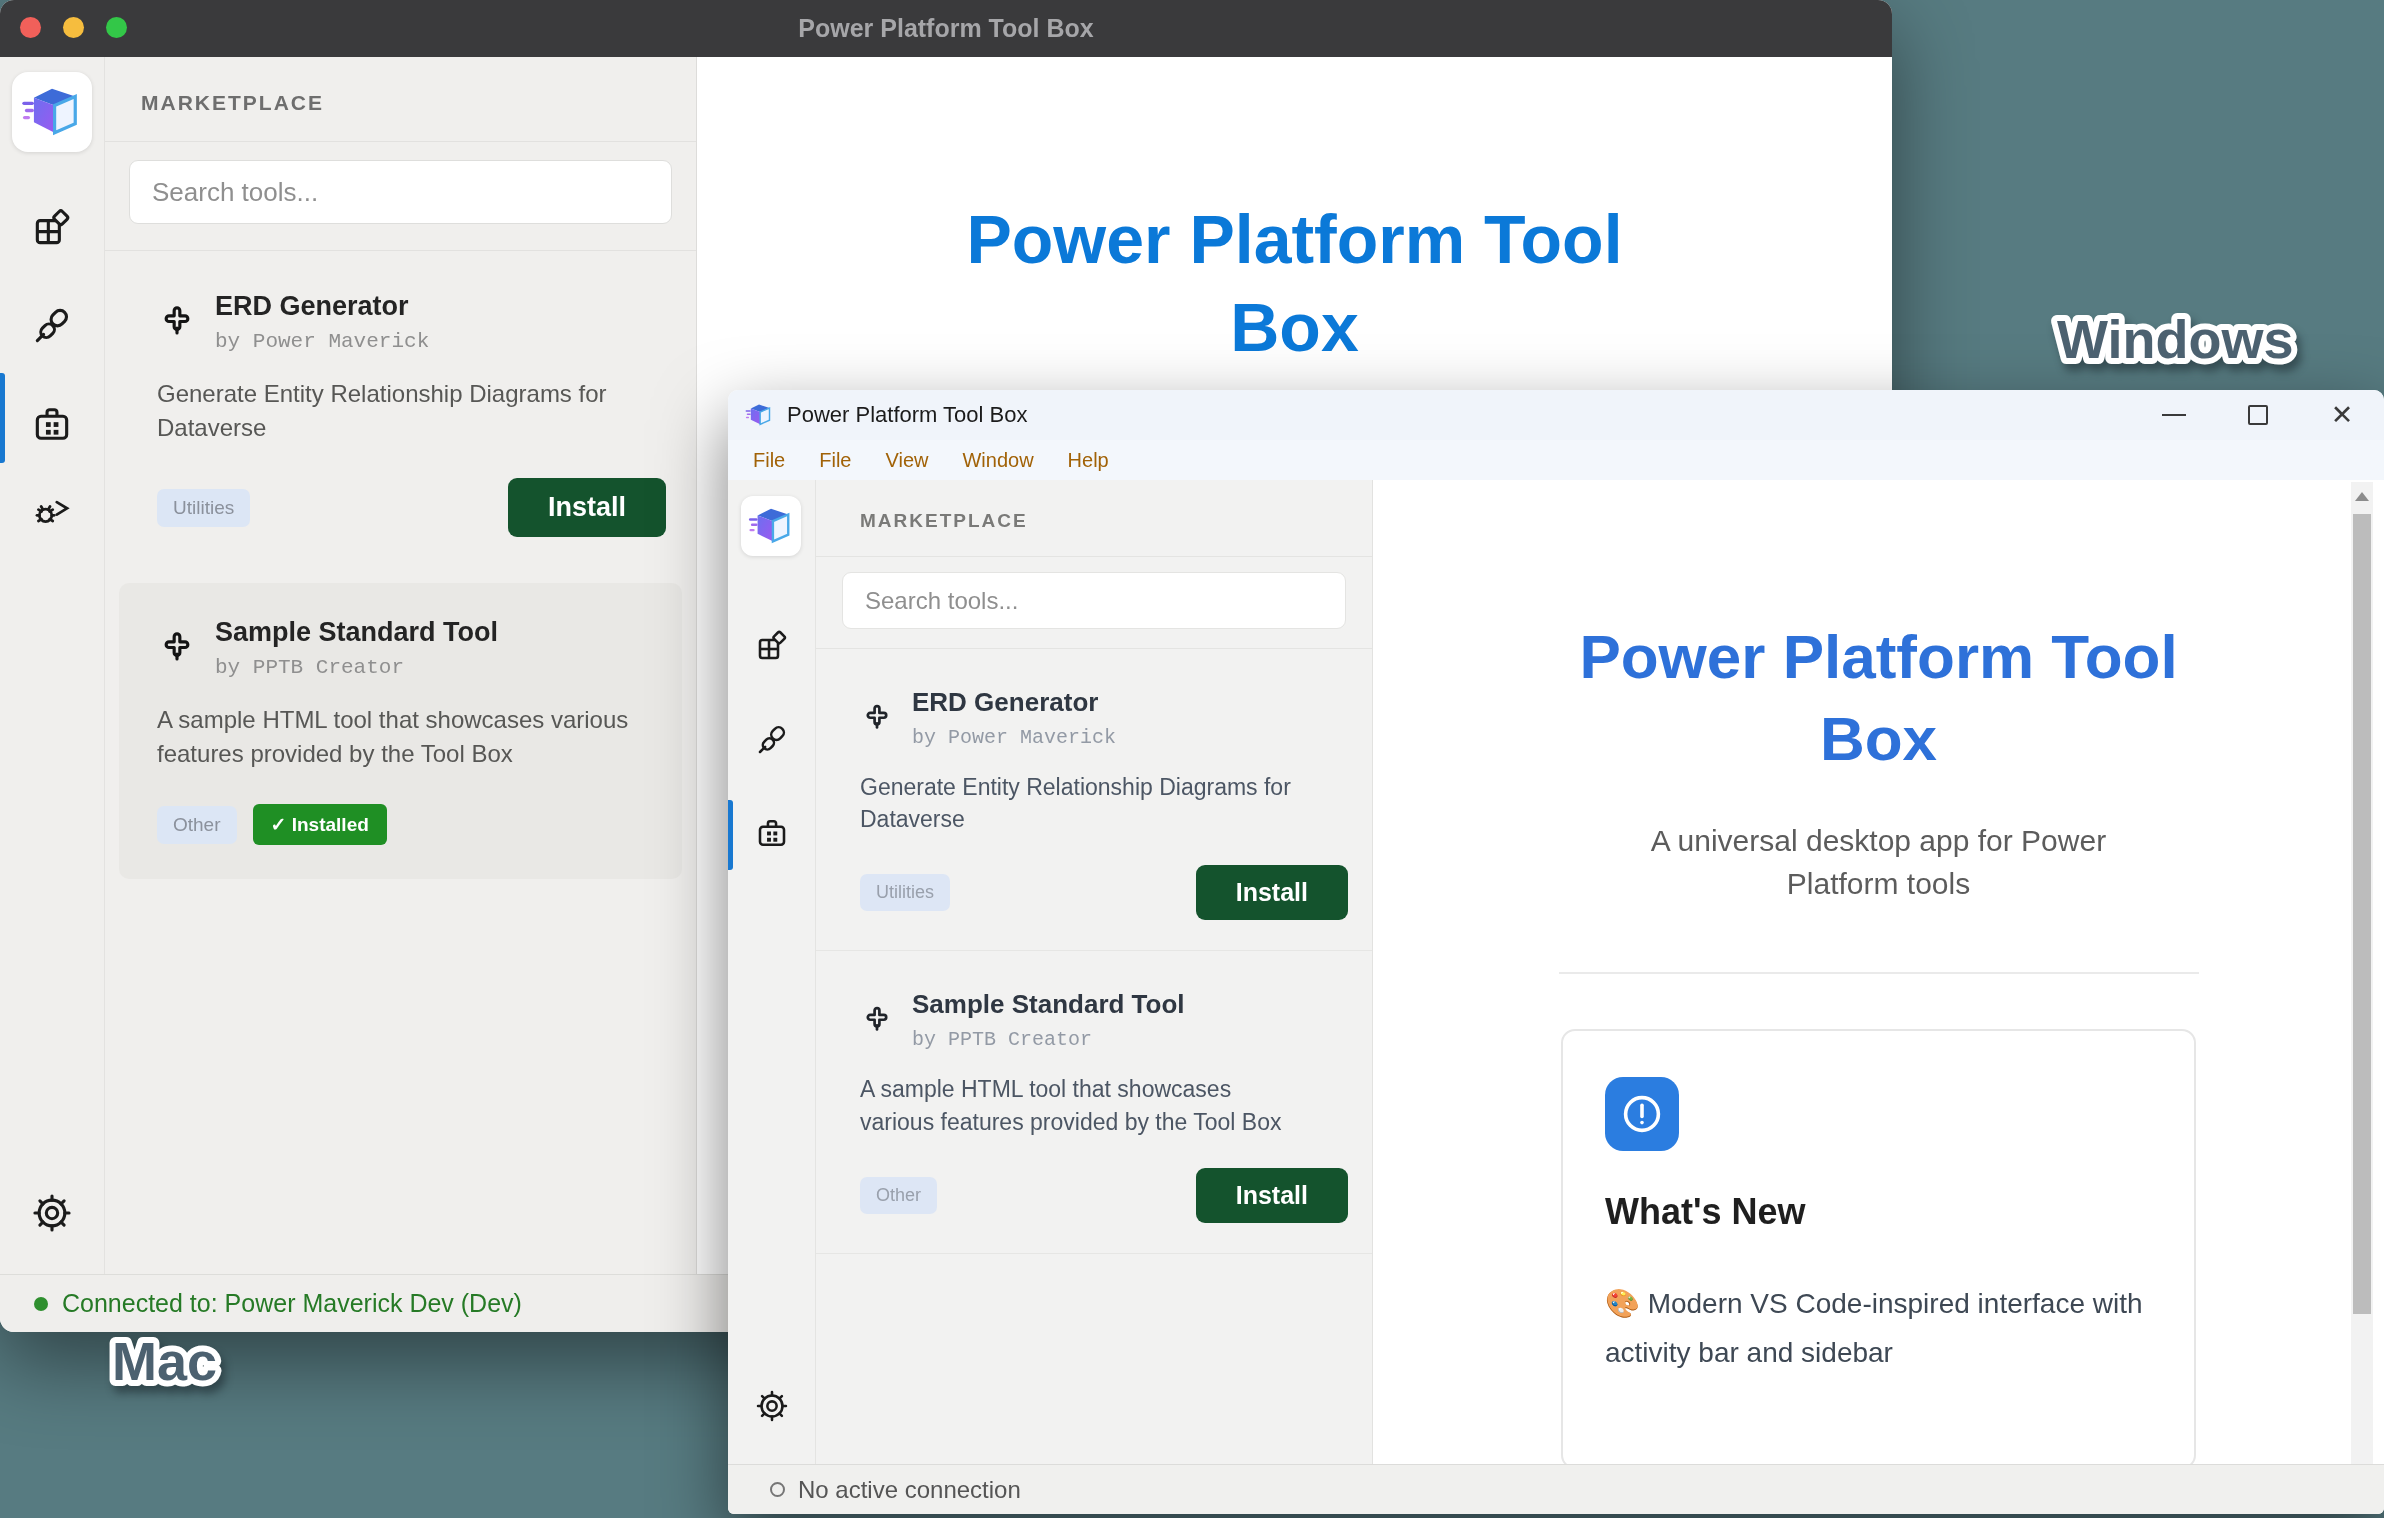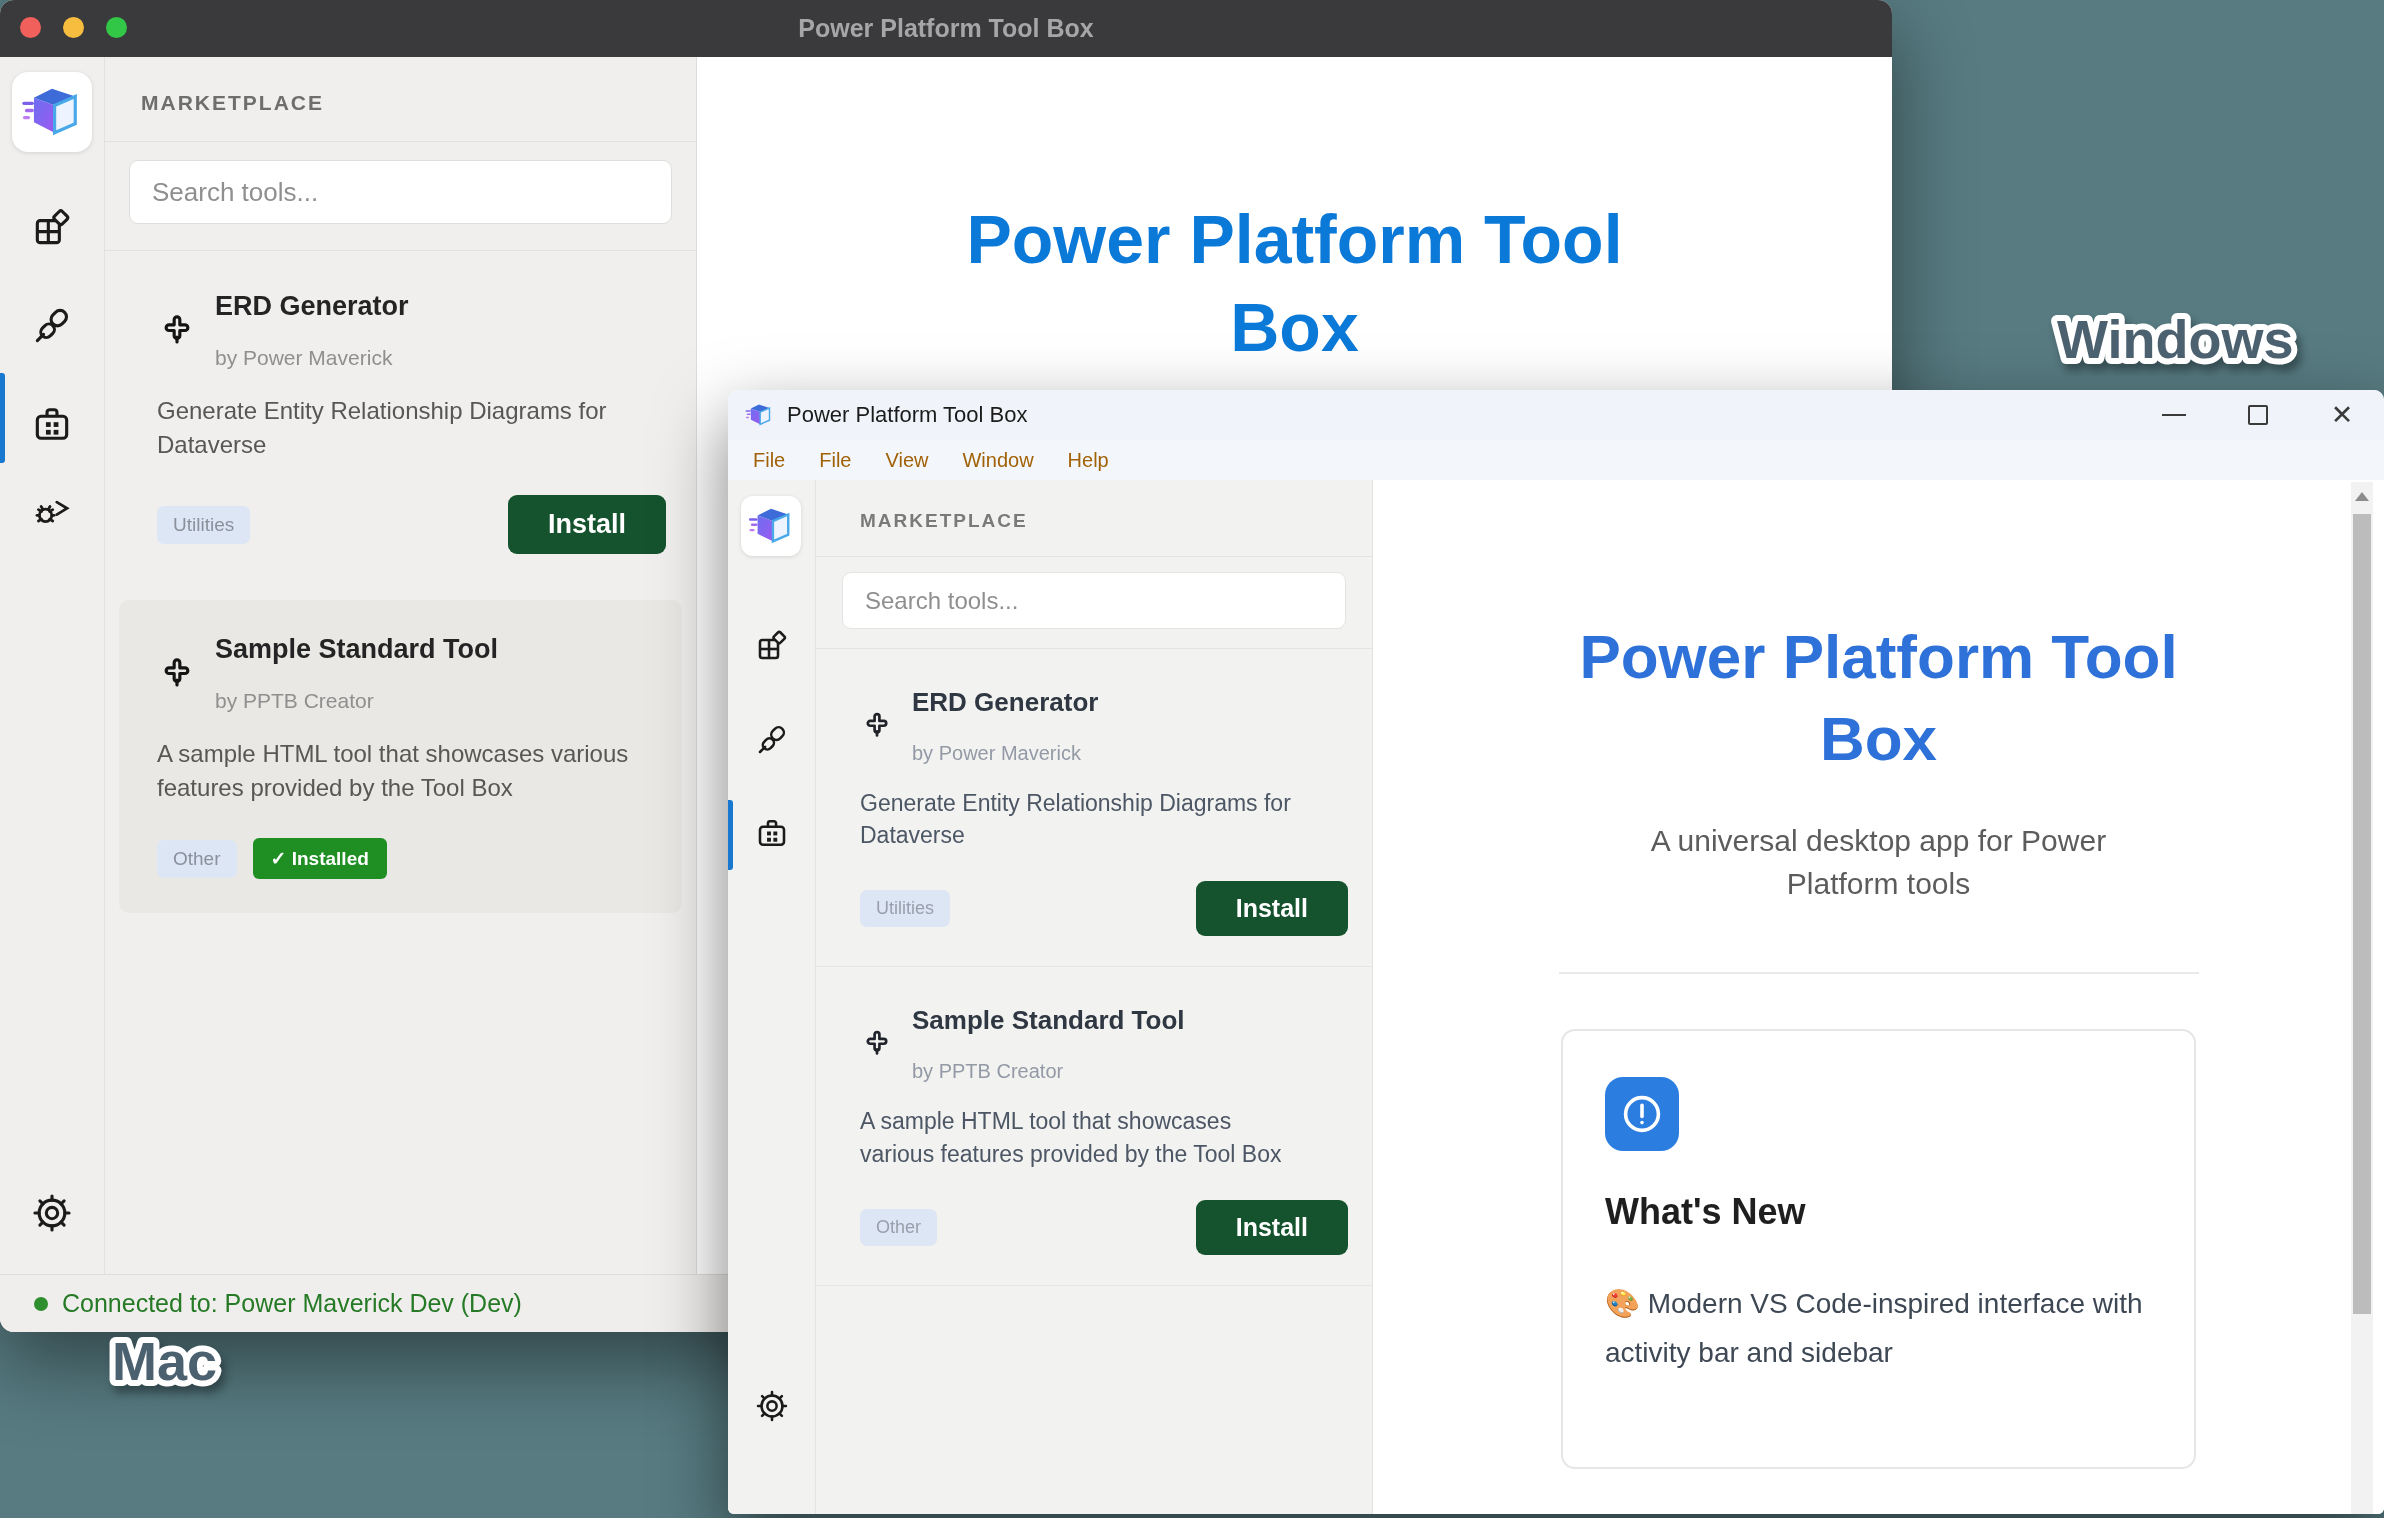--- a/index.html
+++ b/index.html
@@ -59,21 +59,21 @@
   .search-input::placeholder { color: #8f8f8f; }
 
   .tool-item { padding: 40px 30px 34px 52px; }
   .tool-item.selected {
     background: #e9e8e5; border-radius: 10px; margin: 12px 14px; padding: 34px 26px 34px 38px;
   }
   .tool-head { display: flex; align-items: center; gap: 18px; }
   .tool-glyph { width: 40px; height: 40px; color: #141414; flex: 0 0 auto; margin-top: 2px; }
   .tool-glyph svg { width: 100%; height: 100%; }
   .tool-name { font-size: 27px; font-weight: 700; color: #242424; }
-  .tool-by { font-size: 21px; color: #8f8f8f; margin-top: 24px; }
+  .tool-by { font-size: 21px; color: #8f8f8f; margin-top: 8px; font-family: Liberation Mono, monospace; }
   .tool-desc { font-size: 24px; color: #575755; line-height: 1.4; margin-top: 24px; max-width: 480px; }
   .tool-foot { display: flex; align-items: center; justify-content: space-between; margin-top: 34px; }
   .badges { display: flex; gap: 16px; align-items: center; }
   .badge-cat {
     background: #dce6f5; color: #8b919c; font-size: 19px; padding: 8px 16px; border-radius: 7px;
   }
   .badge-installed {
     background: #1f8f24; color: #fff; font-size: 19px; font-weight: 700;
     padding: 9px 18px; border-radius: 6px;
   }
@@ -492,20 +492,24 @@
         <div class="wn-bullet">🎨 Modern VS Code-inspired interface with activity bar and sidebar</div>
       </div>
 
       <div class="win-scrollbar">
         <span class="scroll-up"></span>
         <span class="scroll-thumb"></span>
       </div>
     </div>
   </div>
 
+  <div class="win-statusbar">
+    <span class="ring"></span>
+    <span class="win-status-text">No active connection</span>
+  </div>
 </div>
 
 <svg class="float-label label-windows" width="330" height="100">
   <text x="12" y="68">Windows</text>
 </svg>
 <svg class="float-label label-mac" width="220" height="100">
   <text x="12" y="68">Mac</text>
 </svg>
 
 </body></html>

